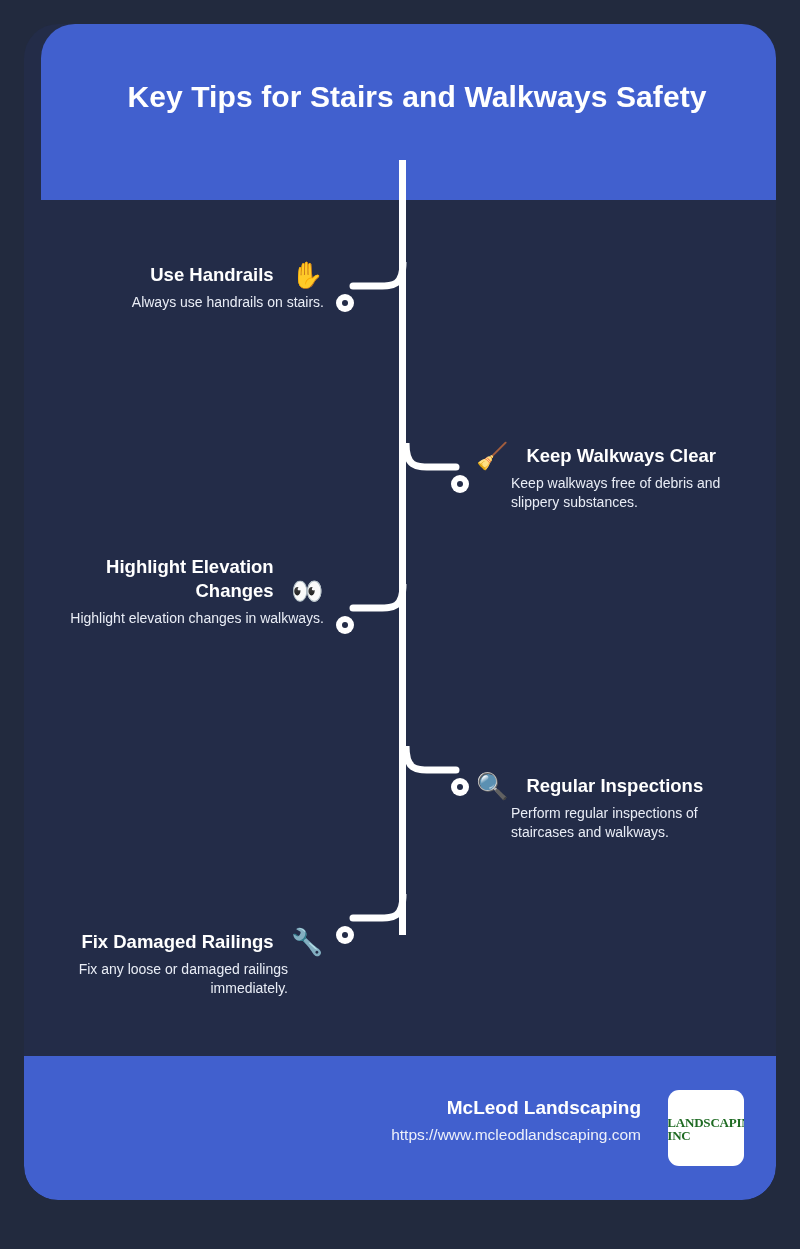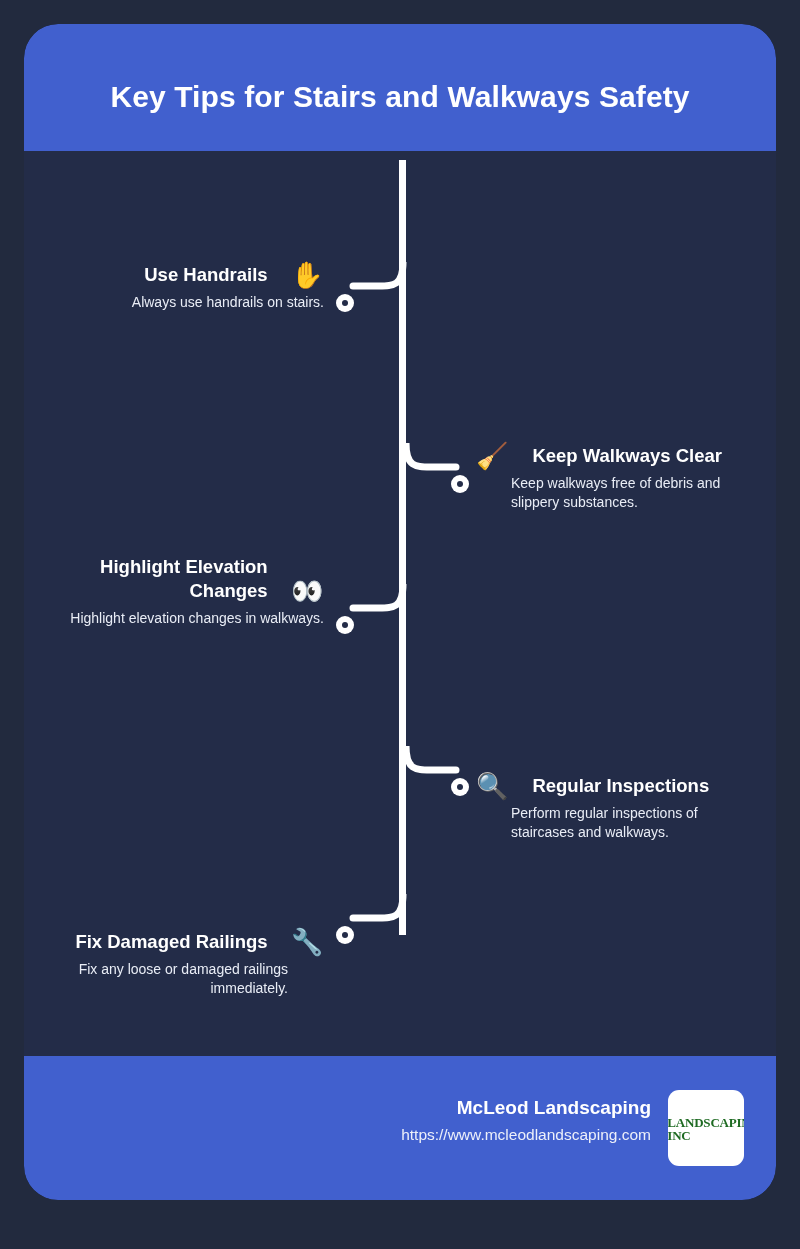--- a/index.html
+++ b/index.html
@@ -21,24 +21,24 @@
     width: 752px;
     height: 1176px;
     background: #232c48;
     border-radius: 34px;
     overflow: hidden;
   }
 
   
   .header-band {
     position: absolute;
-    left: 0;
+    left: 17px;
     top: 0;
     width: 752px;
-    height: 127px;
+    height: 176px;
     background: #4160ce;
     border-top-left-radius: 34px;
     border-top-right-radius: 34px;
   }
   .header-title {
     position: absolute;
     left: 0;
     top: 56px;
     width: 752px;
     text-align: center;
@@ -90,21 +90,21 @@
   .item {
     position: absolute;
     width: 300px;
   }
   .item.left  { text-align: right; }
   .item.right { text-align: left; }
 
   .item-head {
     display: flex;
     align-items: center;
-    gap: 24px;
+    gap: 18px;
   }
   .item.left .item-head  { justify-content: flex-end; }
   .item.right .item-head { justify-content: flex-start; }
 
   .item-title {
     color: #ffffff;
     font-size: 18.5px;
     font-weight: bold;
     line-height: 1.32;
   }
@@ -126,21 +126,21 @@
     left: 0;
     top: 1032px;
     width: 752px;
     height: 144px;
     background: #4160ce;
     border-bottom-left-radius: 34px;
     border-bottom-right-radius: 34px;
   }
   .footer-text {
     position: absolute;
-    right: 125px;
+    right: 135px;
     top: 40px;
     text-align: right;
   }
   .footer-brand {
     color: #ffffff;
     font-size: 19px;
     font-weight: bold;
     line-height: 1.3;
   }
   .footer-url {

